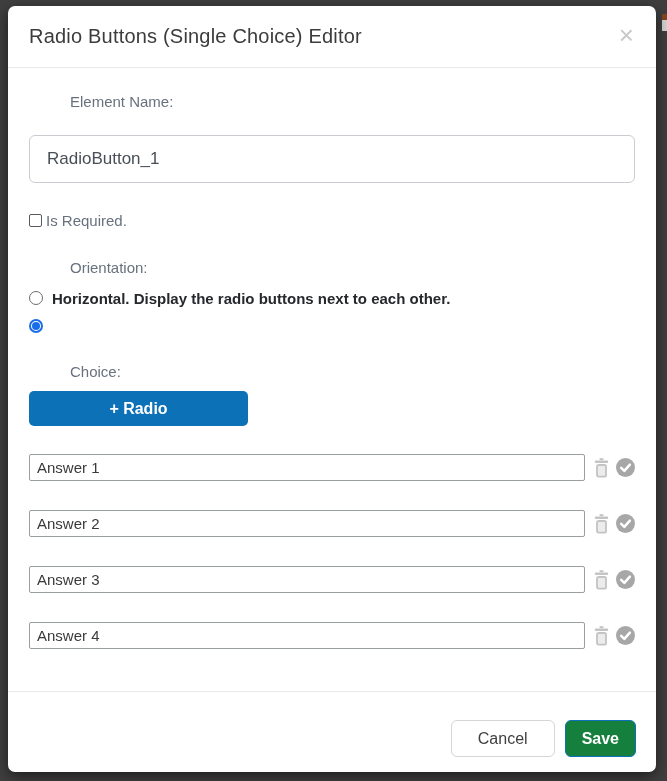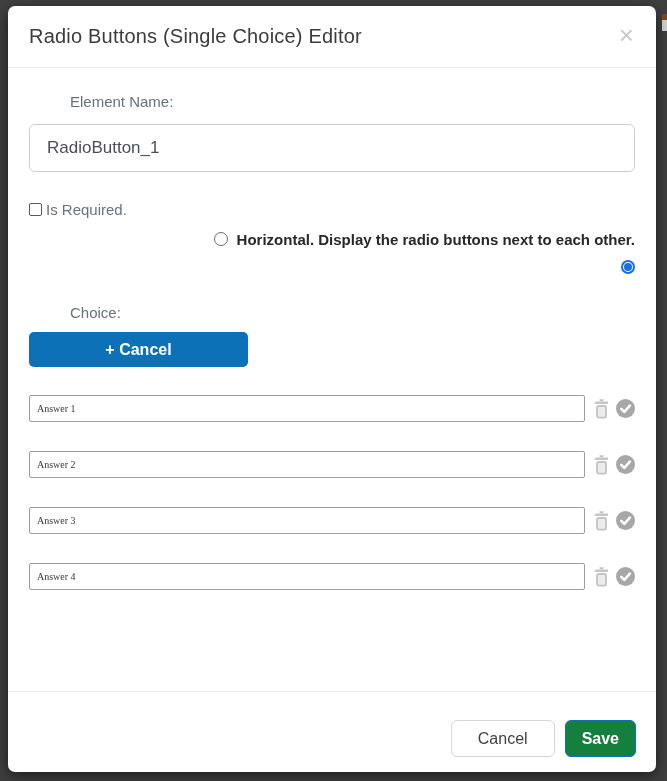--- a/index.html
+++ b/index.html
@@ -25,60 +25,60 @@
     padding:0 18px 0 21px; border-bottom:1px solid #e9e9e9;
   }
   .modal-title { font-size:20px; color:#3c3c3c; letter-spacing:.2px; }
   .close-btn {
     background:none; border:none; color:#c9c9c9; font-size:26px; line-height:1;
     cursor:pointer; font-family:inherit; padding:0 4px; margin-top:-4px;
   }
   .modal-body { padding:25px 21px 0 21px; }
   .field-label { color:#68717e; font-size:15px; line-height:18px;margin-left:41px; }
   .name-input {
-    margin-top:13px; width:100%; height:48px;
+    margin-top:24px; width:100%; height:48px;
     border:1px solid #c9cdd1; border-radius:6px;
     padding:0 17px; font-size:17px; color:#494f56;
     font-family:inherit; outline:none; display:block;
   }
   .check-row {
     margin-top:29px; display:flex; align-items:center; gap:4px;
     color:#68717e; font-size:15px;
   }
   .checkbox {
     width:13px; height:13px; border:1px solid #565b61; border-radius:2px;
     background:#fff; flex:none; cursor:pointer;
   }
   .orientation-label { margin-top:30px; }
   .radio-group { margin-top:7px; }
   .radio-row {
     display:flex; align-items:center; gap:9px;
     font-size:15px; font-weight:700; color:#26282c;
-    height:28px; cursor:pointer;justify-content:flex-end;
+    height:28px; cursor:pointer;
   }
   .radio {
     width:14px; height:14px; border-radius:50%;
     border:1px solid #6a6f75; flex:none; position:relative; background:#fff;
   }
   .radio.selected { border:2px solid #1a6de9; }
   .radio.selected::after {
     content:""; position:absolute; inset:1px; border-radius:50%; background:#1a6de9;
   }
   .answers-label { margin-top:23px; }
   .add-answer-btn {
     margin-top:10px; width:219px; height:35px;
     background:#0d71b8; color:#fff; font-weight:700; font-size:16px;
     border:none; border-radius:5px; font-family:inherit; cursor:pointer;
     display:block;
   }
   .answer-list { margin-top:28px; }
   .answer-row { display:flex; align-items:center; margin-bottom:29px; }
   .answer-input {
     flex:1; height:27px; border:1px solid #999e9e; border-radius:2px;
-    padding:0 7px; font-size:10px; color:#3a3a3a; font-family:Liberation Serif, serif; outline:none;
+    padding:0 7px; font-size:15px; color:#3a3a3a; font-family:Liberation Sans, sans-serif; outline:none;
   }
   .icon-btn { background:none; border:none; padding:0; cursor:pointer; display:flex; align-items:center; }
   .trash-wrap { margin-left:9px; }
   .check-wrap { margin-left:7px; }
   .modal-footer {
     position:absolute; left:0; right:0; bottom:0;
     border-top:1px solid #e9e9e9;
     padding:28px 20px 15px;
     display:flex; justify-content:flex-end; gap:10px;
   }
@@ -108,34 +108,35 @@
   <div class="modal-body">
 
     <div class="field-label">Element Name:</div>
     <input class="name-input" type="text" value="RadioButton_1" style="">
 
     <div class="check-row">
       <span class="checkbox"></span>
       <span>Is Required.</span>
     </div>
 
+    <div class="field-label orientation-label">Orientation:</div>
 
     <div class="radio-group">
       <div class="radio-row">
         <span class="radio"></span>
         <span>Horizontal. Display the radio buttons next to each other.</span>
       </div>
       <div class="radio-row">
         <span class="radio selected"></span>
       </div>
     </div>
 
     <div class="field-label answers-label">Choice:</div>
 
-    <button class="add-answer-btn">+ Cancel</button>
+    <button class="add-answer-btn">+ Radio</button>
 
     <div class="answer-list">
 
       <div class="answer-row">
         <input class="answer-input" type="text" value="Answer 1" style="">
         <button class="icon-btn trash-wrap">
           <svg width="15" height="20" viewBox="0 0 15 20">
             <path d="M5.6 1.2 h3.8" stroke="#c4c4c4" stroke-width="2" fill="none"></path>
             <rect x="0.8" y="2.6" width="13.4" height="2.4" rx="1.1" fill="#c4c4c4"></rect>
             <rect x="3" y="7" width="9" height="11.6" rx="1.7" fill="#ececec" stroke="#c4c4c4" stroke-width="1.8"></rect>

